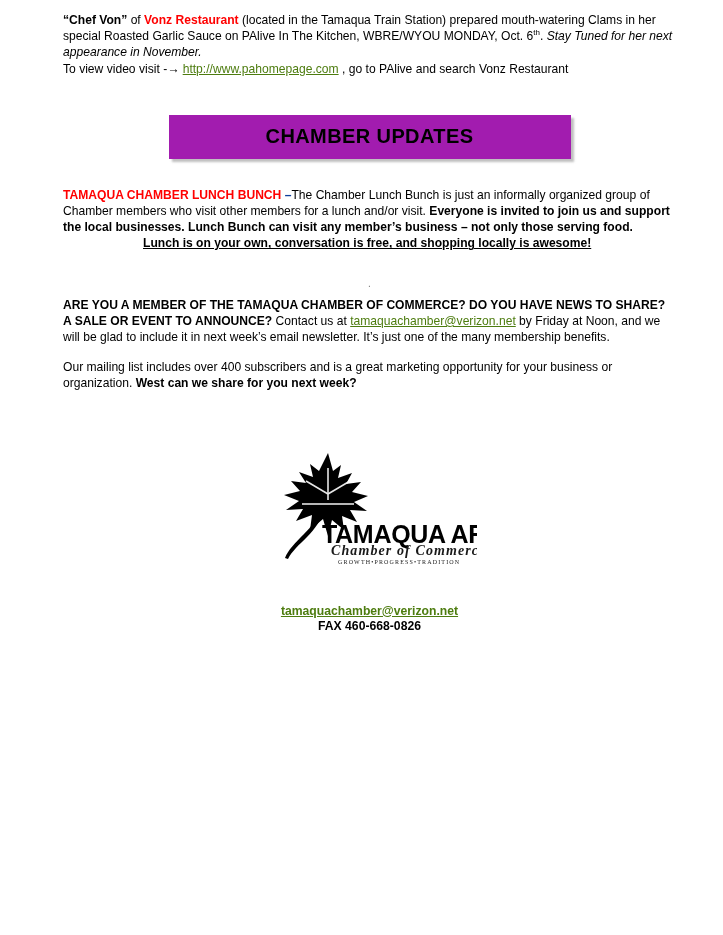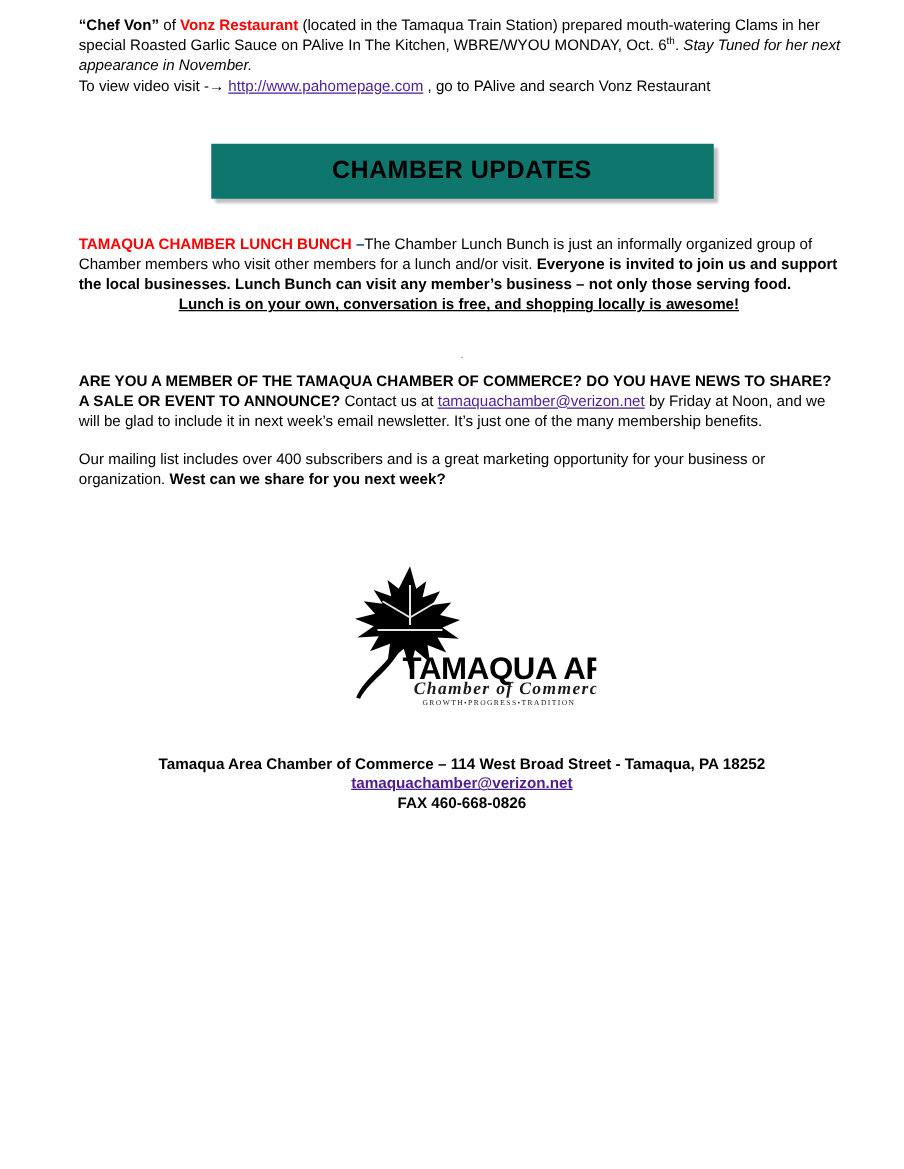--- a/index.html
+++ b/index.html
@@ -35,35 +35,35 @@
     line-height: 16.2px;
     text-align: left;
     margin: 0;
   }
   .b { font-weight: bold; }
   .i { font-style: italic; }
   .u { text-decoration: underline; }
   .red { color: #ff0000; }
   .blue-dash { color: #0d3e9c; font-weight: bold; }
   .link {
-    color: #4c1d95;
+    color: #4d7c0f;
     text-decoration: underline;
   }
   sup { font-size: 0.66em; vertical-align: super; line-height: 0; }
 
   
   .banner-wrap {
     margin-top: 38px;
     display: flex;
     justify-content: center;
   }
   .banner {
     width: 402px;
     height: 44px;
-    background: #0f766e;
+    background: #a21caf;
     display: flex;
     align-items: center;
     justify-content: center;
     box-shadow: 3px 3px 2px rgba(140,140,140,0.55);
   }
   .banner-text {
     font-size: 20px;
     font-weight: bold;
     letter-spacing: 0.4px;
     color: #000000;
@@ -181,19 +181,18 @@
           <text x="60" y="95" font-family="Liberation Sans, sans-serif" font-size="25" font-weight="bold" fill="#000000" letter-spacing="-0.3">TAMAQUA AREA</text>
 
           <text x="69" y="107" font-family="Liberation Serif, serif" font-size="14" font-style="italic" font-weight="bold" fill="#1a1a1a" letter-spacing="1.1">Chamber of Commerce</text>
 
           <text x="76" y="116" font-family="Liberation Serif, serif" font-size="6" fill="#222222" letter-spacing="1.15">GROWTH•PROGRESS•TRADITION</text>
         </svg>
       </div>
     </div>
 
     <div class="footer">
-      <div>Tamaqua Area Chamber of Commerce – 114 West Broad Street  -  Tamaqua, PA  18252</div>
       <div><a class="link" href="#">tamaquachamber@verizon.net</a></div>
       <div>FAX 460-668-0826</div>
     </div>
 
   </div>
 </div>
 
 </body></html>

